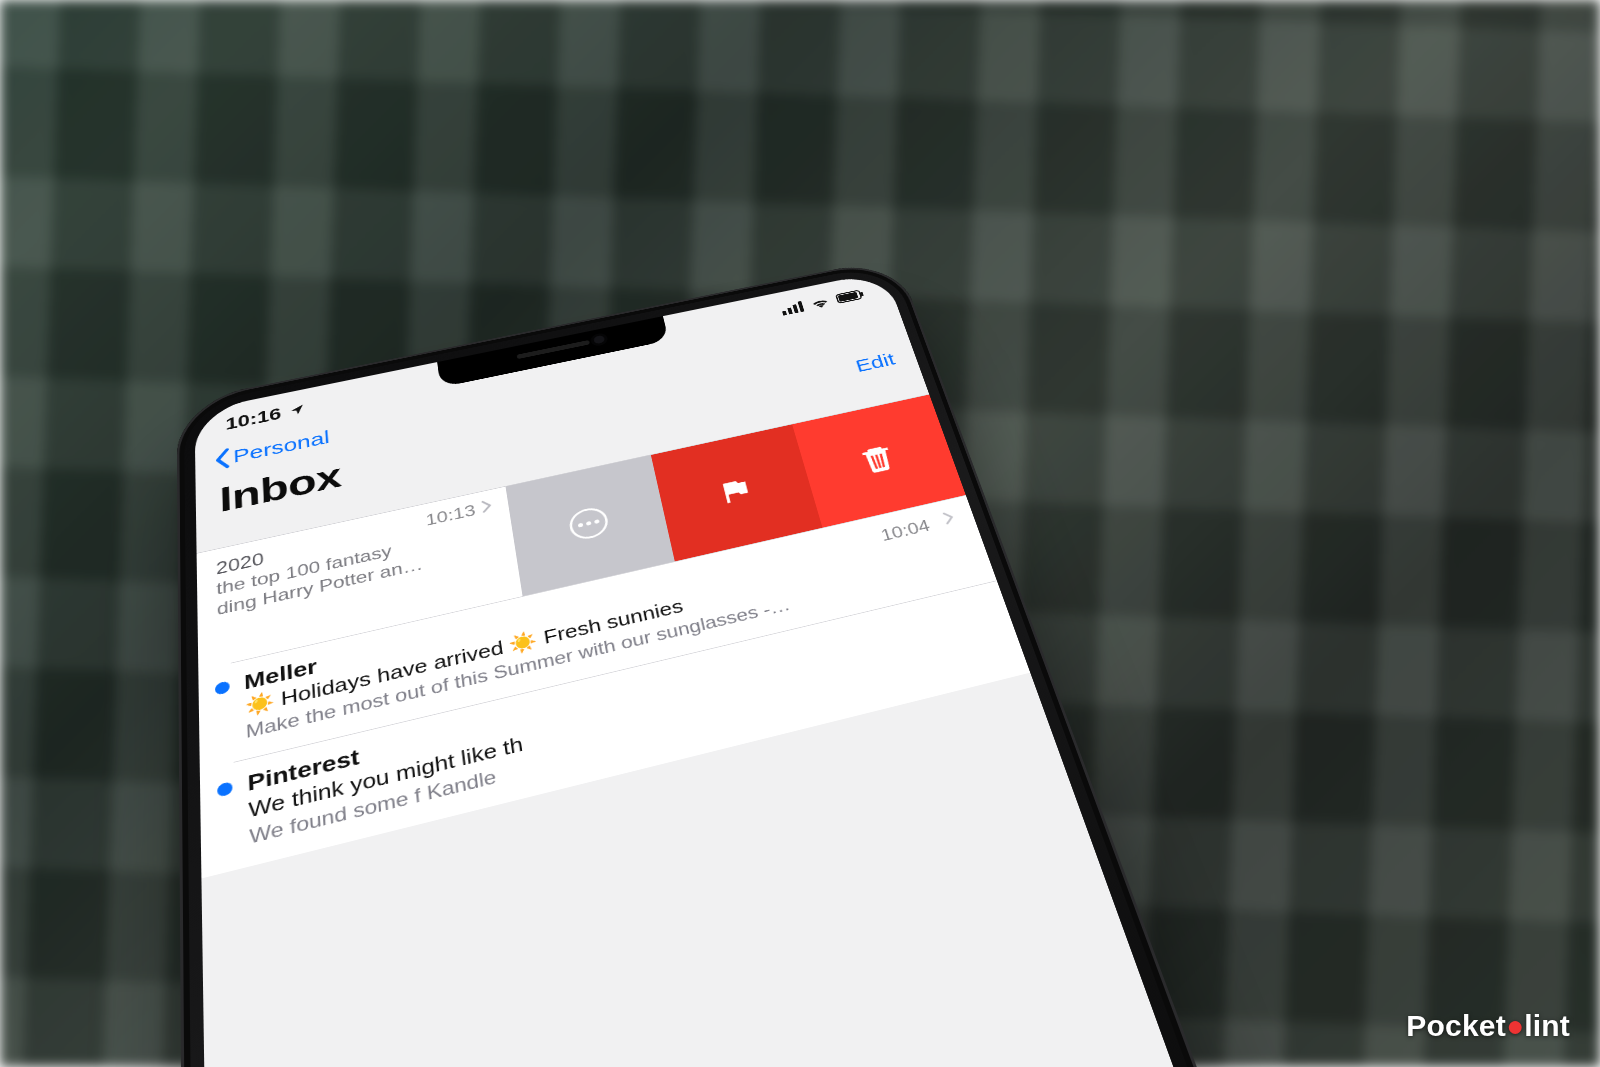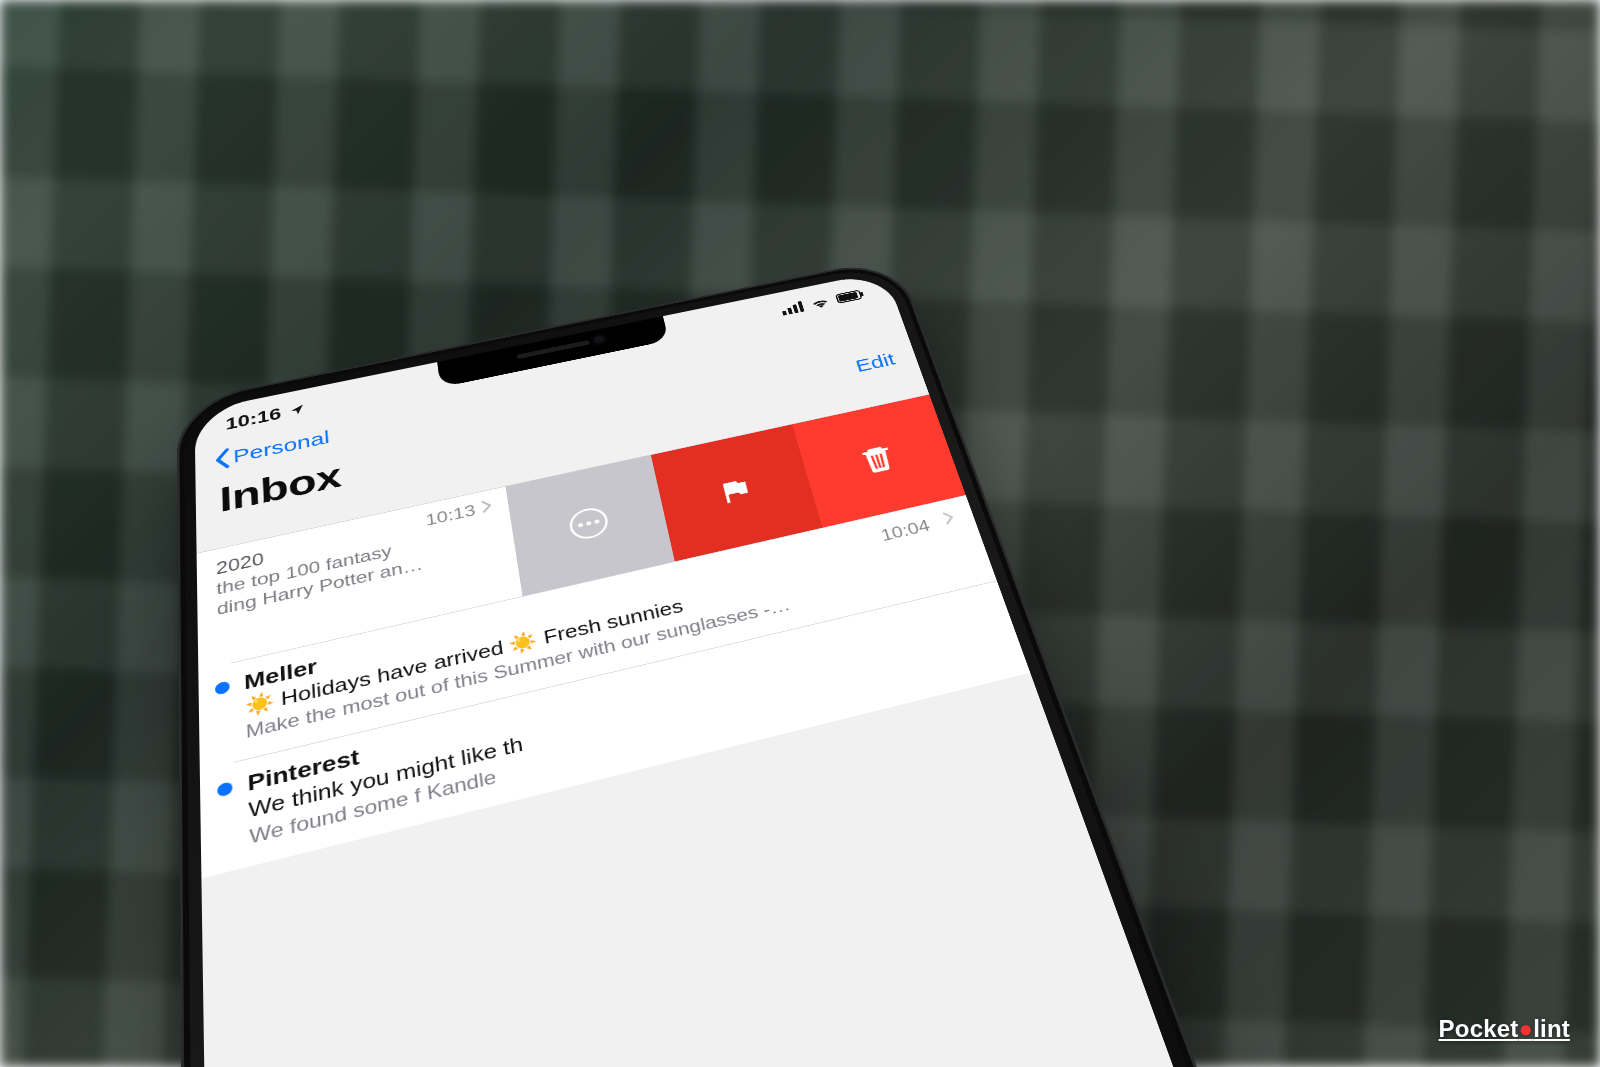--- a/index.html
+++ b/index.html
@@ -14,22 +14,22 @@
   }
   .bg::before, .bg::after{
     content:""; position:absolute; inset:0;
     background-image:
       repeating-linear-gradient(92deg, rgba(255,255,255,.07) 0 60px, rgba(0,0,0,.12) 60px 140px),
       repeating-linear-gradient(2deg, rgba(255,255,255,.05) 0 90px, rgba(0,0,0,.10) 90px 200px);
     opacity:.6;
   }
 
   .watermark{
-    position:absolute; right:30px; bottom:24px; color:#fff; font-size:24px; font-weight:600;
-    letter-spacing:.2px; text-shadow:0 1px 4px rgba(0,0,0,.6);text-decoration:underline;
+    position:absolute; right:30px; bottom:24px; color:#fff; font-size:30px; font-weight:600;
+    letter-spacing:.2px; text-shadow:0 1px 4px rgba(0,0,0,.6);
   }
   .watermark .o{ color:#e33; }
 
   
   .stage{ position:absolute; inset:0; perspective:2000px; perspective-origin:60% 20%; }
 
   .phone{
     position:absolute; left:200px; top:40px; width:960px; height:1960px;
     transform: rotateX(46deg) rotateY(0deg) rotateZ(-16deg) translateZ(0);
     transform-style:preserve-3d;

